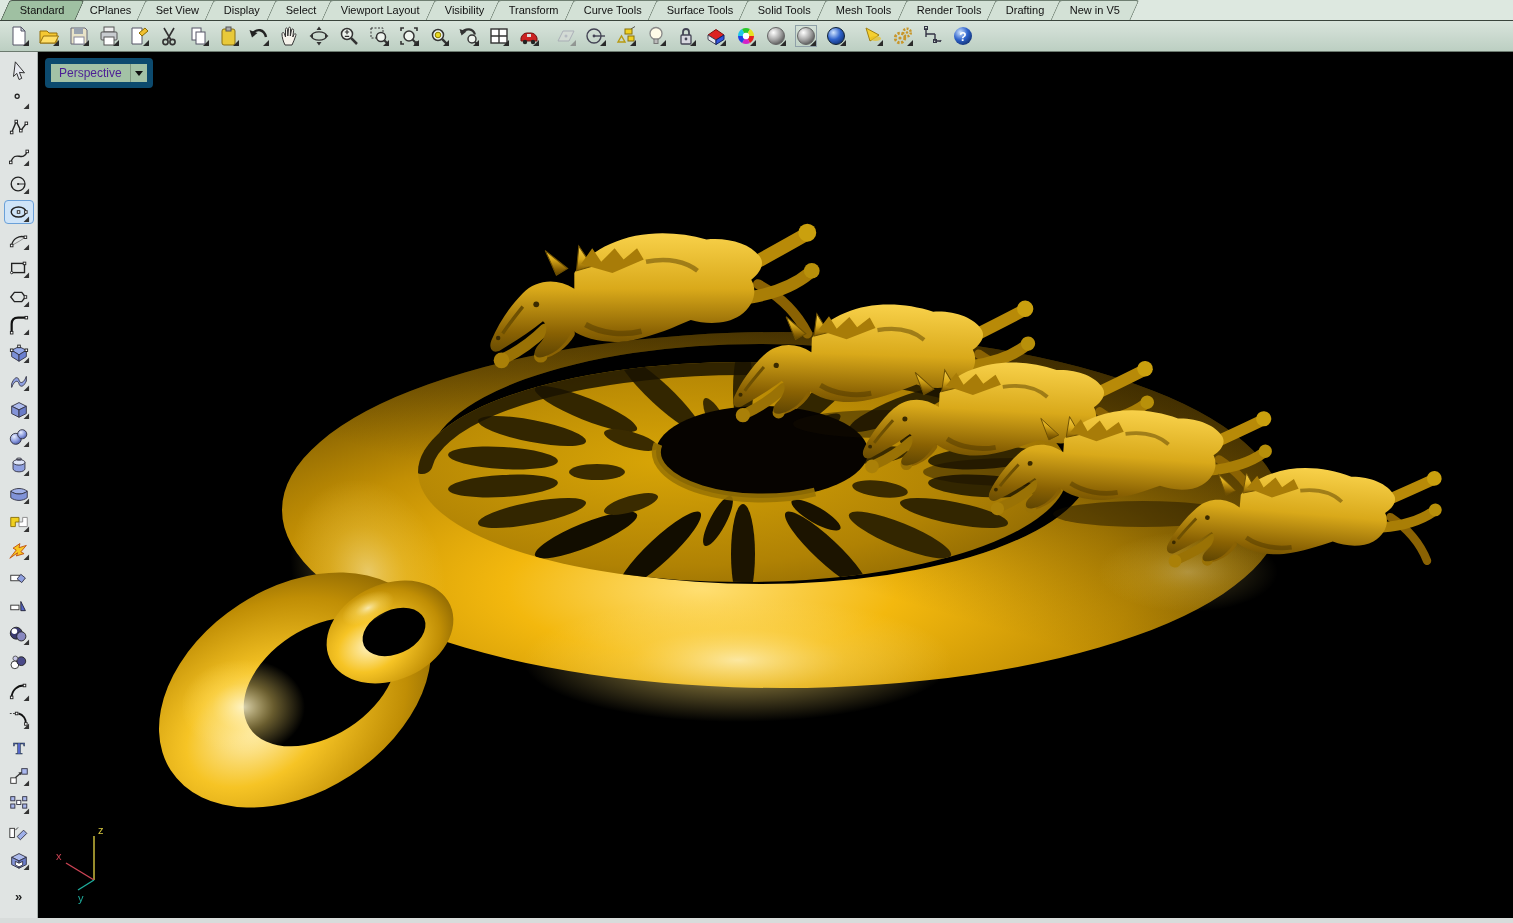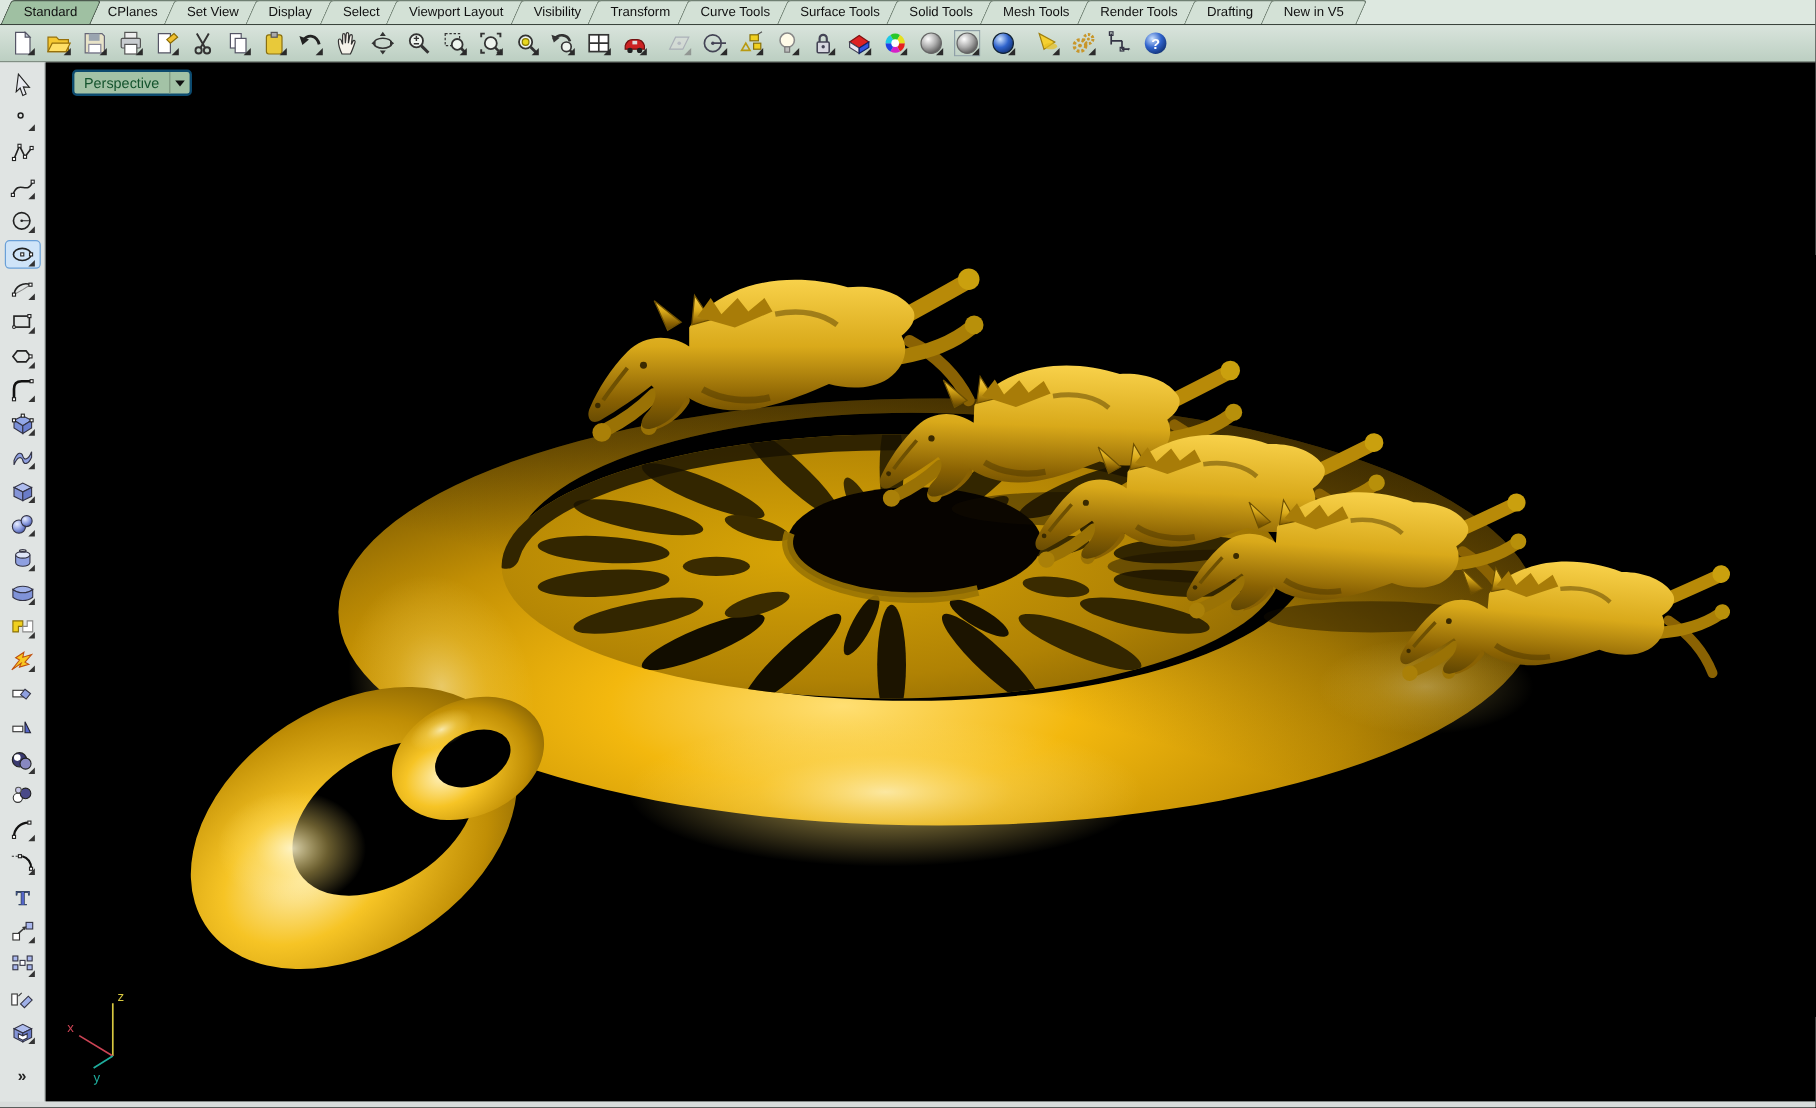--- a/index.html
+++ b/index.html
@@ -30,23 +30,23 @@
            border-right:1px solid #a8b0ae;box-sizing:border-box;display:flex;flex-direction:column;
            align-items:center;padding-top:7px;gap:4.2px;}
   .sbtn{width:30px;height:24px;border:none;background:transparent;padding:0;margin:0;
         display:flex;align-items:center;justify-content:center;}
   .sbtn.active{background:#cfe4f8;border:1px solid #6aa0d8;border-radius:4px;}
   .sbtn.expand{margin-top:8px;font-size:13px;font-weight:bold;color:#222;background:transparent;}
 
   
   .viewport{position:absolute;left:38px;top:52px;width:1475px;height:866px;background:#000;overflow:hidden;}
   .scene{position:absolute;left:0;top:0;width:100%;height:100%;}
-  .vplabel{position:absolute;left:22px;top:6px;z-index:5;display:flex;align-items:center;
-           background:#a3c2a6;border:2px solid #0c4a6e;border-radius:4px;height:18px;
-           font-size:12px;color:#14532d;}
+  .vplabel{position:absolute;left:7px;top:6px;z-index:5;display:flex;align-items:center;
+           background:#a3c2a6;border:6px solid #0c4a6e;border-radius:4px;height:18px;
+           font-size:12px;color:#4c1d95;}
   .vplabel .txt{padding:0 8px;}
   .vplabel .sep{width:1px;height:100%;background:#7d977f;}
   .vplabel .dd{width:16px;height:100%;display:flex;align-items:center;justify-content:center;}
   .vplabel .dd i{width:0;height:0;border-left:4px solid transparent;border-right:4px solid transparent;
                  border-top:5px solid #101010;}
   .axis{position:absolute;left:16px;bottom:12px;z-index:4;}
 
   
   .bottomstrip{position:absolute;left:0;top:918px;width:1513px;height:5px;background:#d8dcdb;}
 </style>

